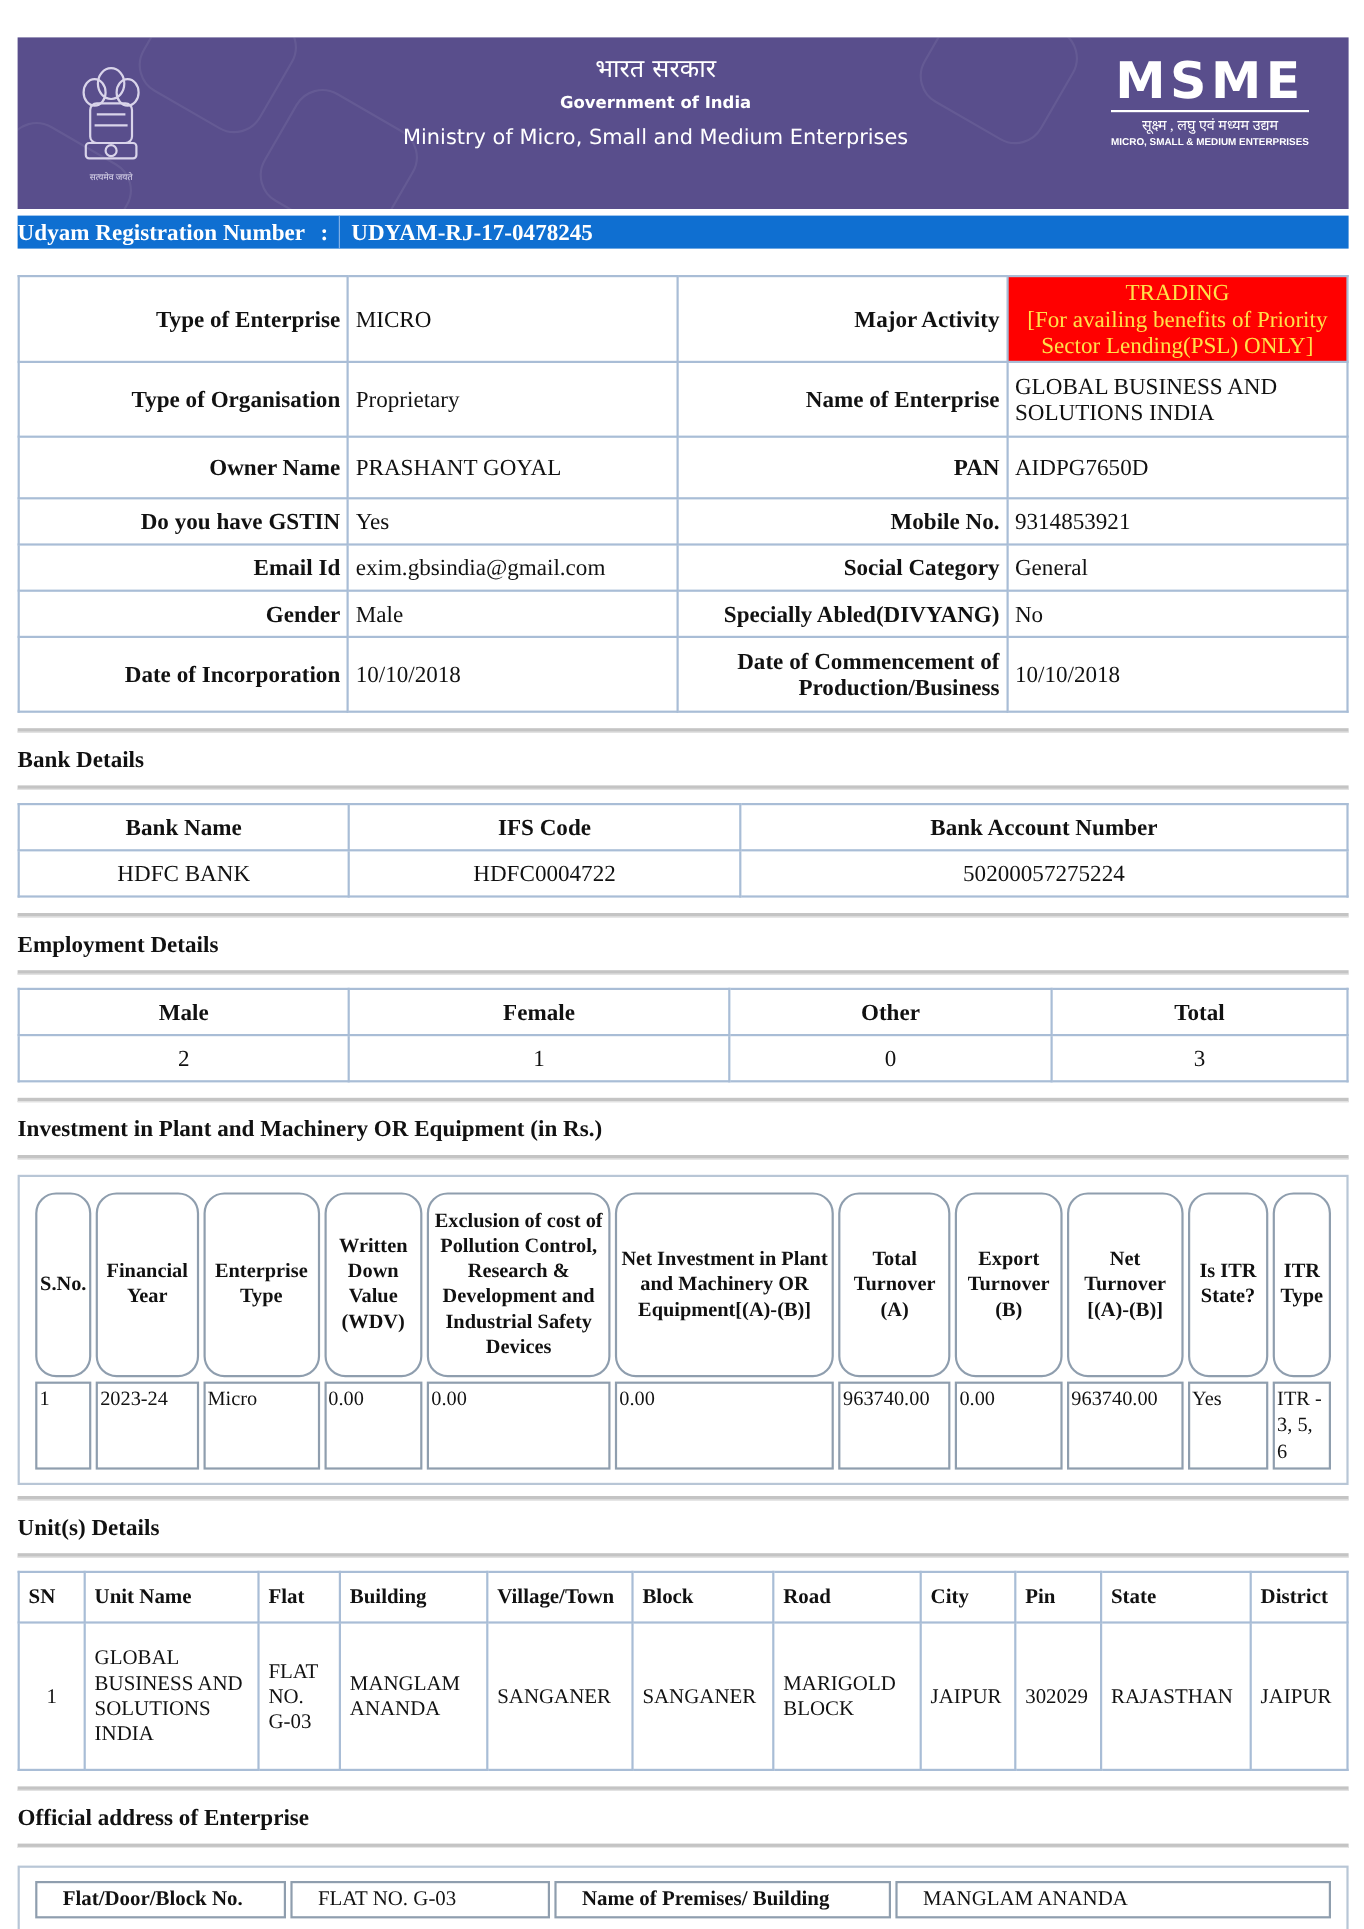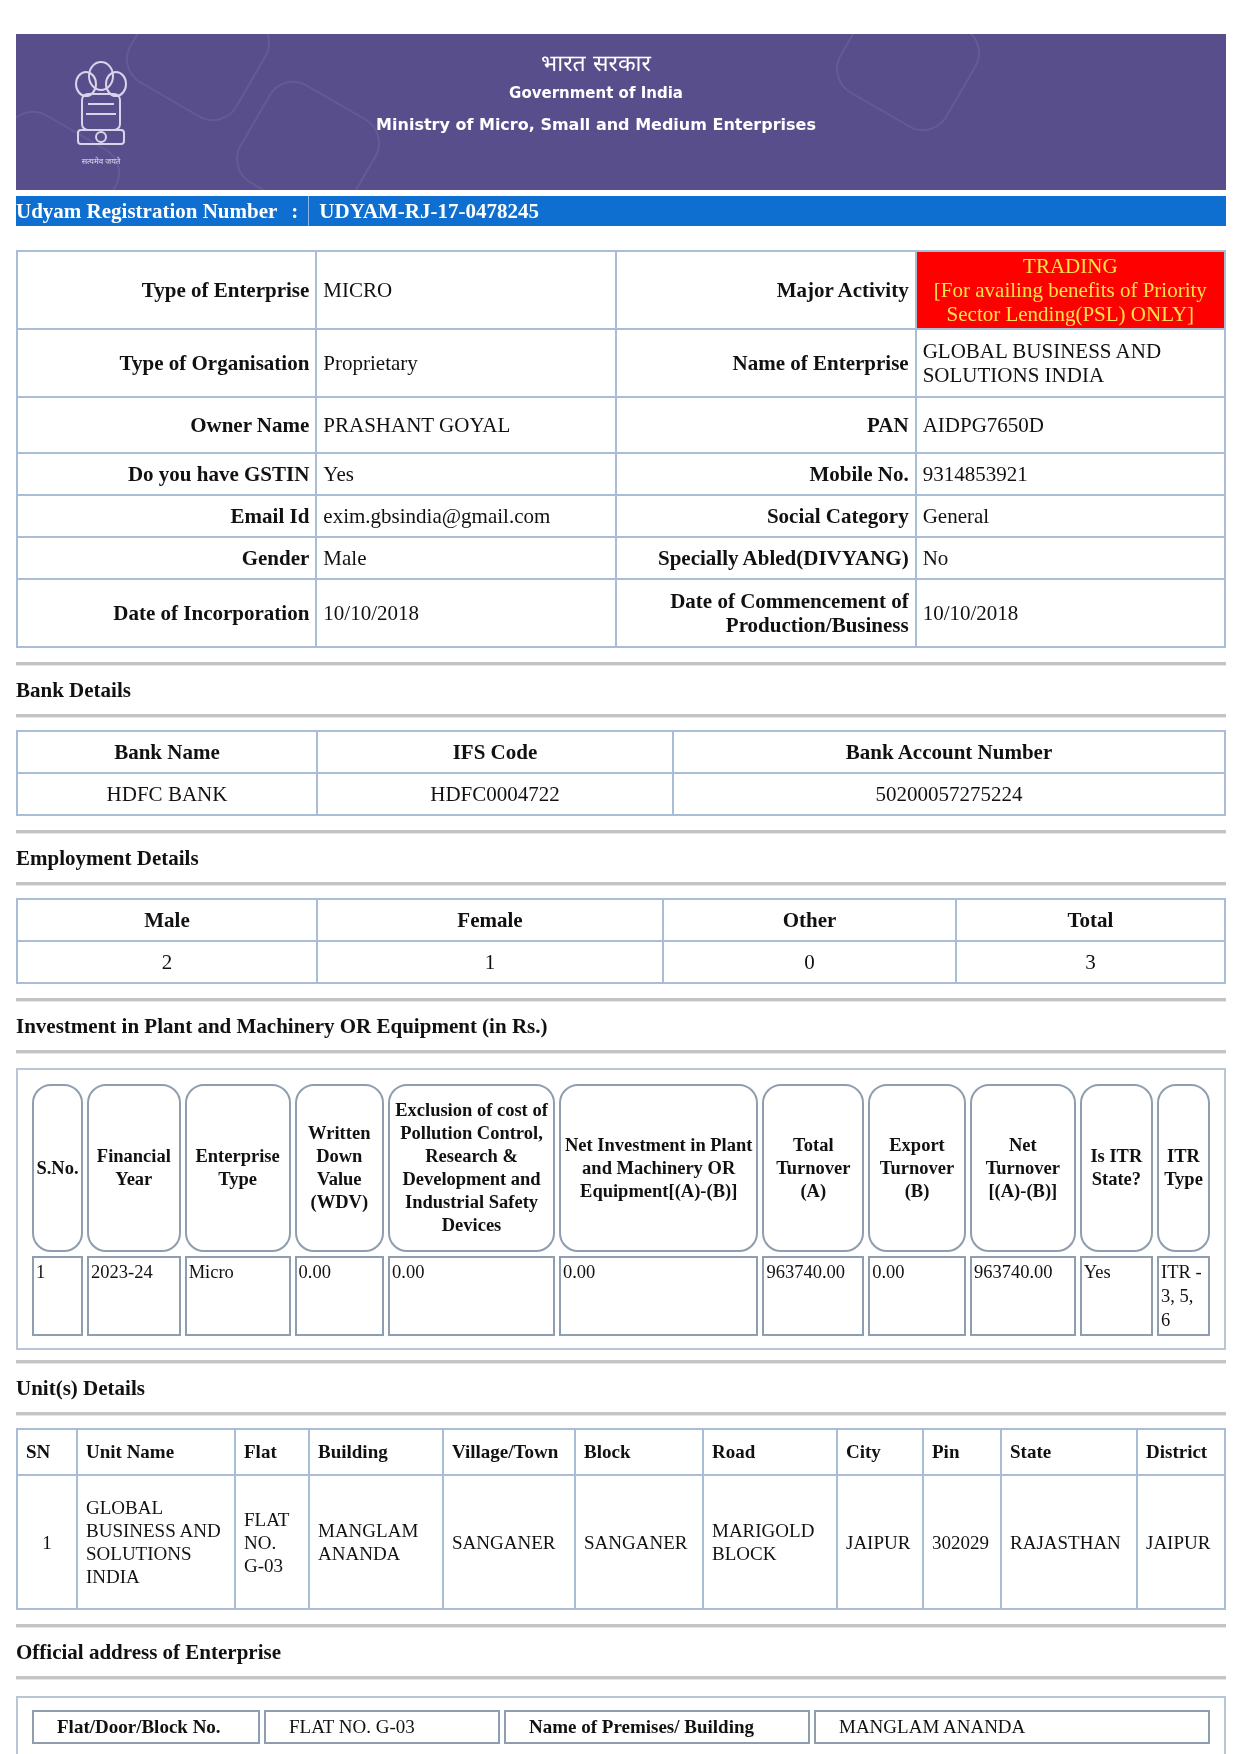--- a/index.html
+++ b/index.html
@@ -9,21 +9,21 @@
 
   
   .banner { position:relative; height:156px; background:#594e8c; overflow:hidden; }
   .banner .hex { position:absolute; border:2px solid rgba(255,255,255,0.07); border-radius:28px; transform:rotate(30deg); }
   .emblem { position:absolute; left:50px; top:20px; width:70px; height:120px; }
   .banner-titles { position:absolute; left:300px; width:560px; top:14px; text-align:center; color:#fff;
                    font-family:"DejaVu Sans", "Liberation Sans", sans-serif; }
   .banner-titles .hi1 { font-size:23px; line-height:30px; }
   .banner-titles .en1 { font-size:15px; font-weight:bold; line-height:30px; }
   .banner-titles .hi2 { font-size:23px; line-height:36px; }
-  .banner-titles .en2 { font-size:16px; font-weight:bold; line-height:34px; }
+  .banner-titles .en2 { font-size:19px; font-weight:normal; line-height:34px; }
   .msme-logo { position:absolute; right:36px; top:14px; width:180px; text-align:center; color:#fff; }
   .msme-logo .mark { font-family:"DejaVu Sans", sans-serif; font-weight:bold; font-size:46px; letter-spacing:4px; line-height:50px; }
   .msme-logo .rule { height:2px; background:#fff; margin:2px 0 4px 0; }
   .msme-logo .hi { font-size:13px; line-height:16px; }
   .msme-logo .en { font-family:"Liberation Sans", sans-serif; font-size:9px; font-weight:bold; line-height:14px; }
 
   .reg-bar { margin-top:6px; height:30px; background:#0f6fd1; color:#fff; font-weight:bold;
              font-size:21px; line-height:30px; display:flex; justify-content:flex-start; }
   .reg-bar .lbl { padding-right:14px; }
   .reg-bar .sep { padding:0 10px 0 0; border-right:1px solid #8bb6e8; }
@@ -80,20 +80,26 @@
           <circle cx="35" cy="83" r="5"></circle>
           <path d="M20 60 L50 60 M22 50 L48 50"></path>
         </g>
         <text x="35" y="110" font-size="8" fill="#e0dcef" text-anchor="middle">सत्यमेव जयते</text>
       </svg>
     </div>
     <div class="banner-titles">
       <div class="hi1">भारत सरकार</div>
       <div class="en1">Government of India</div>
       <div class="en2">Ministry of Micro, Small and Medium Enterprises</div>
+    </div>
+    <div class="msme-logo">
+      <div class="mark">MSME</div>
+      <div class="rule"></div>
+      <div class="hi">सूक्ष्म , लघु एवं मध्यम उद्यम</div>
+      <div class="en">MICRO, SMALL &amp; MEDIUM ENTERPRISES</div>
     </div>
   </div>
 
   <div class="reg-bar">
     <span class="lbl">Udyam Registration Number</span>
     <span class="sep">:</span>
     <span class="val">UDYAM-RJ-17-0478245</span>
   </div>
 
   <table class="info">

